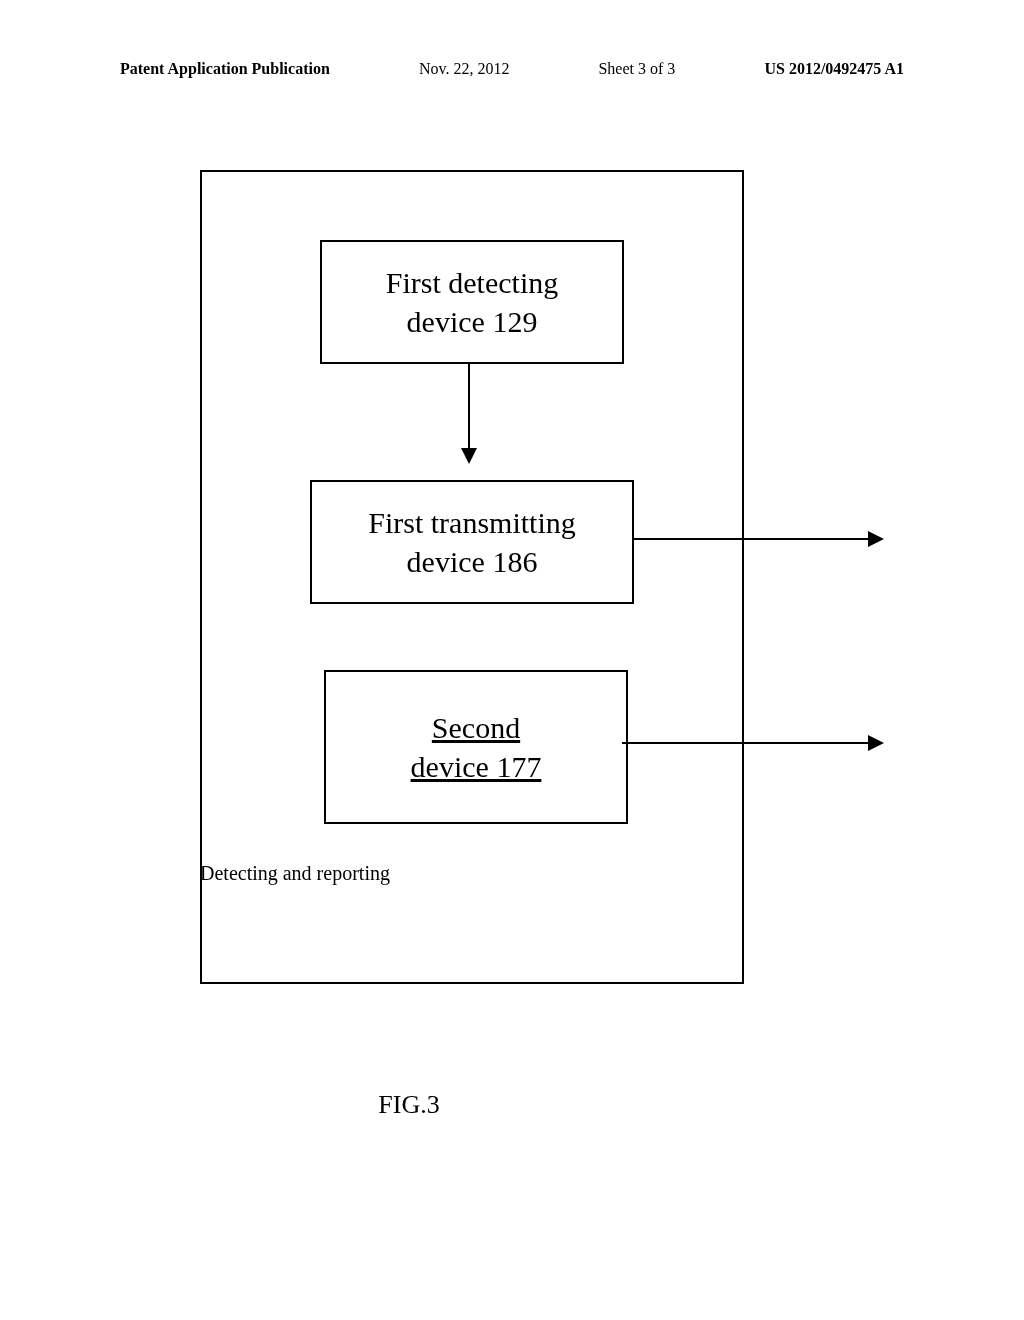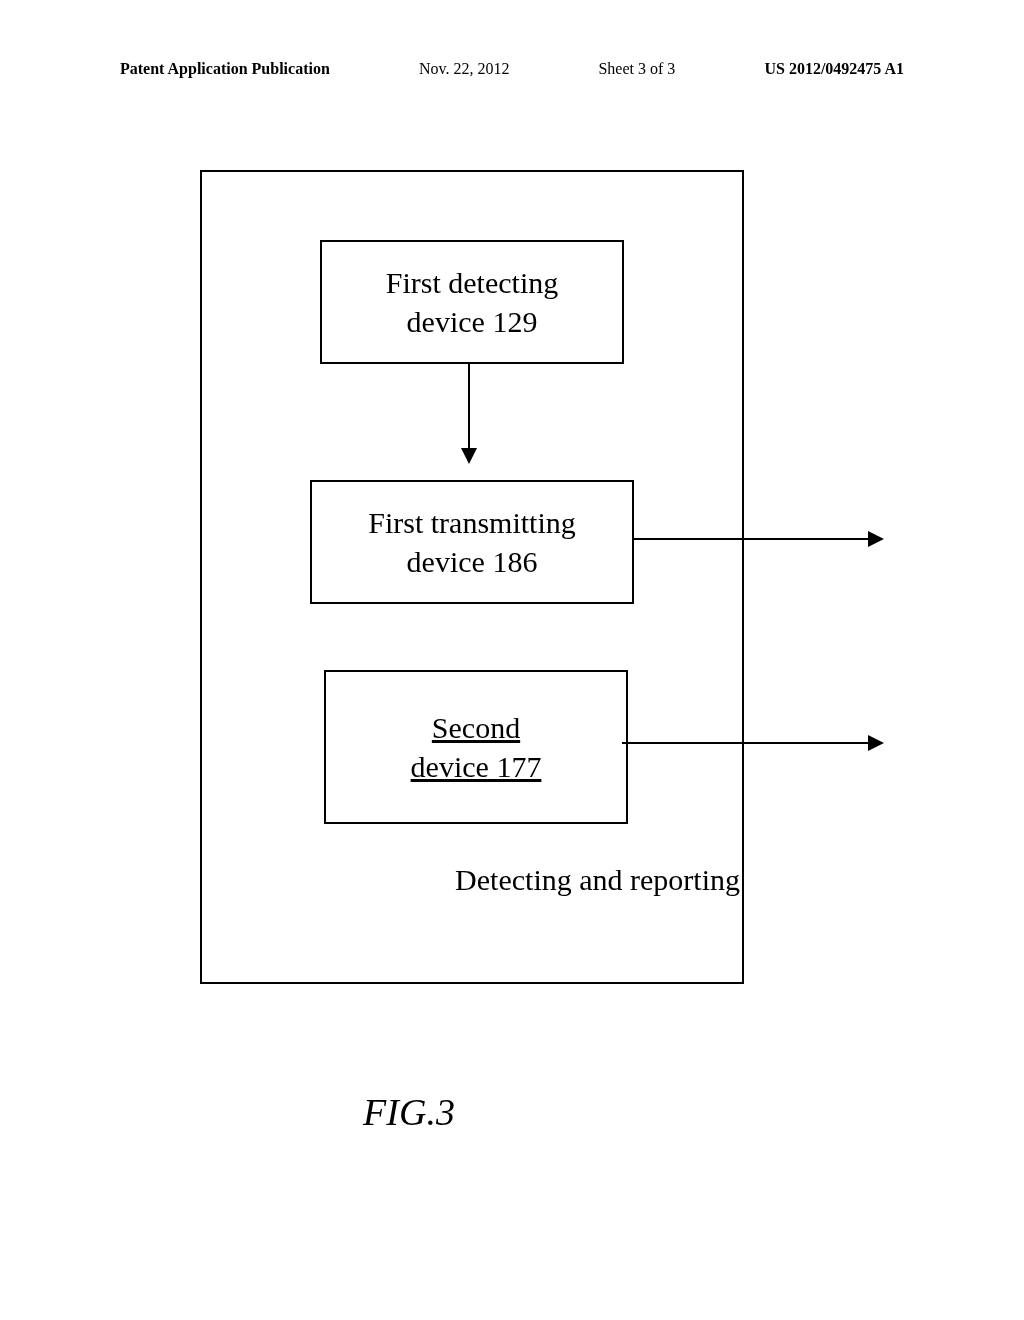--- a/index.html
+++ b/index.html
@@ -70,32 +70,31 @@
     top: 500px;
     left: 124px;
     width: 300px;
     height: 150px;
   }
   .apparatus-label {
     position: absolute;
     top: 690px;
     left: 0;
     width: 540px;
-    text-align: right;
-    font-size: 30px;
+    text-align: left;
+    font-size: 20px;
     line-height: 1.3;
   }
   .fig-label {
     position: absolute;
     top: 1090px;
     left: 0;
     width: 818px;
     text-align: center;
-    font-size: 38px;
-    font-style: italic;
+    font-size: 26px;
   }
   
   .arrow-vert {
     position: absolute;
     top: 192px;
     left: 268px;
     width: 2px;
     height: 100px;
     background: #000;
   }

